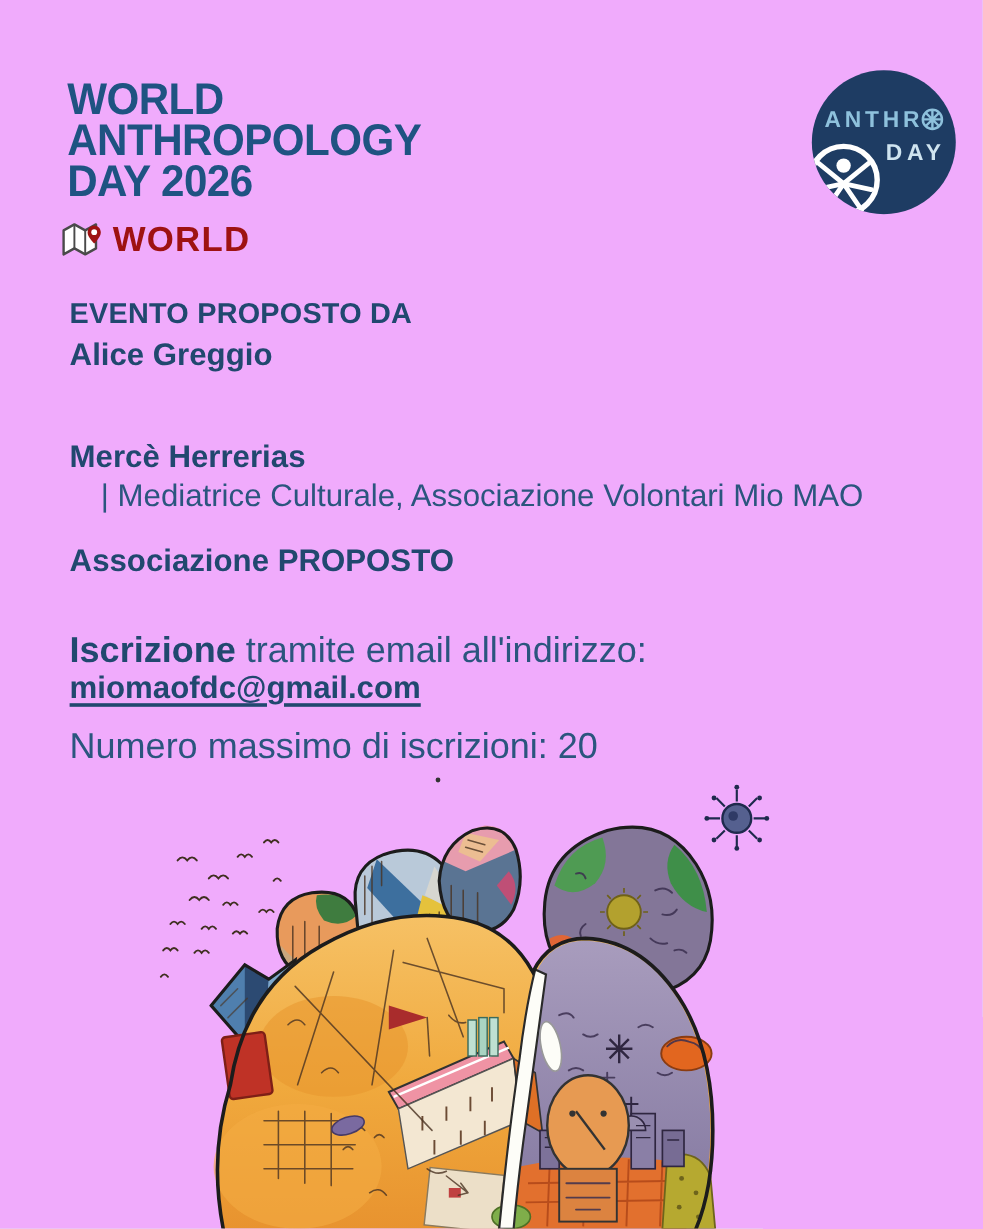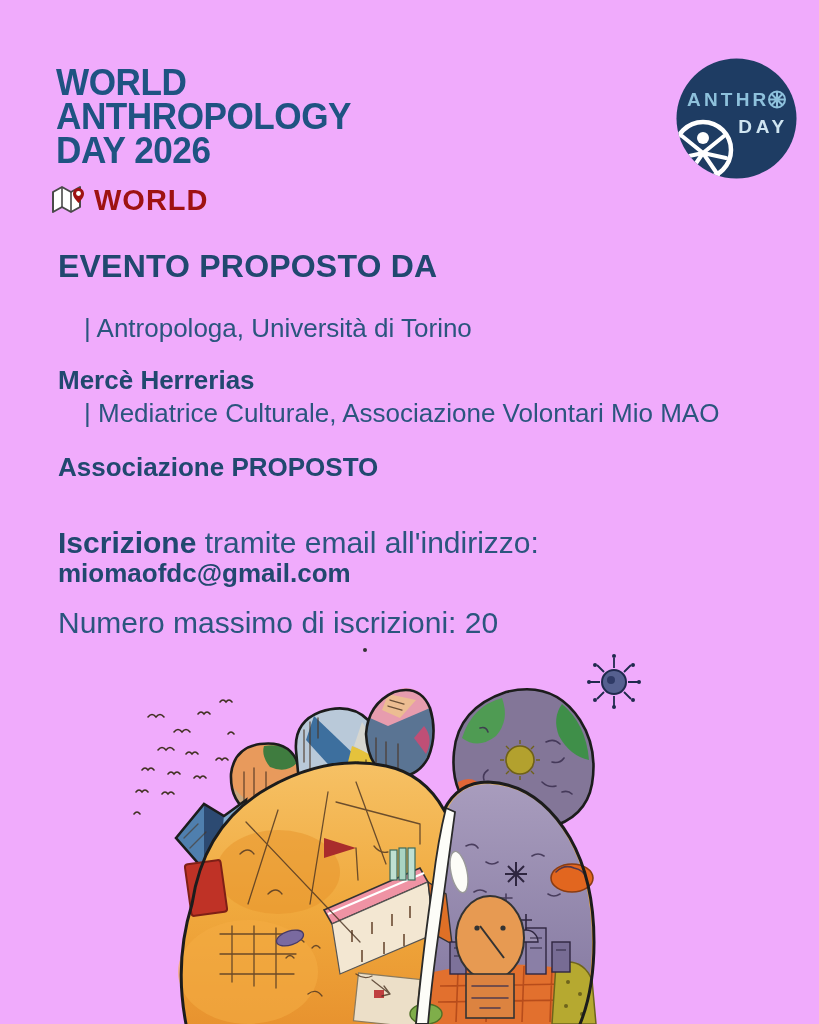--- a/index.html
+++ b/index.html
@@ -13,28 +13,28 @@
     color:#1f5382;font-weight:bold;font-size:37px;line-height:34px;
     letter-spacing:-.5px;transform:scaleX(.95);transform-origin:left top;
     white-space:nowrap;
   }
   #location-row{position:absolute;left:50px;top:181px;display:flex;align-items:center;gap:8px;}
   #location-row .city{color:#9e1212;font-weight:bold;font-size:29px;letter-spacing:1px;}
   
   #logo{position:absolute;left:676px;top:58px;width:121px;height:121px;}
   
   .txt{position:absolute;left:58px;white-space:nowrap;}
-  .h-label{color:#21486f;font-weight:bold;font-size:32px;letter-spacing:.2px;}
+  .h-label{color:#21486f;font-weight:bold;font-size:24px;letter-spacing:.2px;}
   .p-name{color:#21486f;font-weight:bold;font-size:26px;}
   .p-role{color:#2b557e;font-size:26px;padding-left:26px;}
   .reg{color:#2b557e;font-size:30px;}
   .reg b{color:#21486f;}
   .email{
     color:#21486f;font-weight:bold;font-size:26px;
-    text-decoration-thickness:2.5px;text-underline-offset:4px;
+    text-decoration:underline;text-decoration-thickness:2.5px;text-underline-offset:4px;
     cursor:pointer;
   }
   
   #foot{position:absolute;left:128px;top:642px;width:562px;height:382px;}
   .ink{stroke:#1c1c1c;stroke-width:2.6;fill:none;stroke-linecap:round;}
   .sketch{stroke:#4a3322;stroke-width:1.3;fill:none;opacity:.8;stroke-linecap:round;}
   .doodle{stroke:#3b2f4f;stroke-width:1.6;fill:none;opacity:.85;stroke-linecap:round;}
 </style>
 </head>
 <body>
@@ -80,21 +80,21 @@
           <path d="M27,95 L12,117 M27,95 L42,117"></path>
           <path d="M27,95 L4,100 M27,95 L50,100"></path>
         </g>
         <circle cx="27" cy="80" r="6" fill="#ffffff"></circle>
       </g>
     </svg>
   </div>
 
   <div class="txt h-label" style="top:248px">EVENTO PROPOSTO DA</div>
 
-  <div class="txt p-role" style="top:313px">| Antropologa, Università di Torino</div>
+  <div class="txt p-name" style="top:280px">Alice Greggio</div>
 
   <div class="txt p-name" style="top:365px">Mercè Herrerias</div>
   <div class="txt p-role" style="top:398px">| Mediatrice Culturale, Associazione Volontari Mio MAO</div>
 
   <div class="txt p-name" style="top:452px">Associazione PROPOSTO</div>
 
   <div class="txt reg" style="top:526px"><b>Iscrizione</b><span> tramite email all'indirizzo:</span></div>
   <div class="txt email" style="top:558px">miomaofdc@gmail.com</div>
 
   <div class="txt reg" style="top:606px">Numero massimo di iscrizioni: 20</div>

